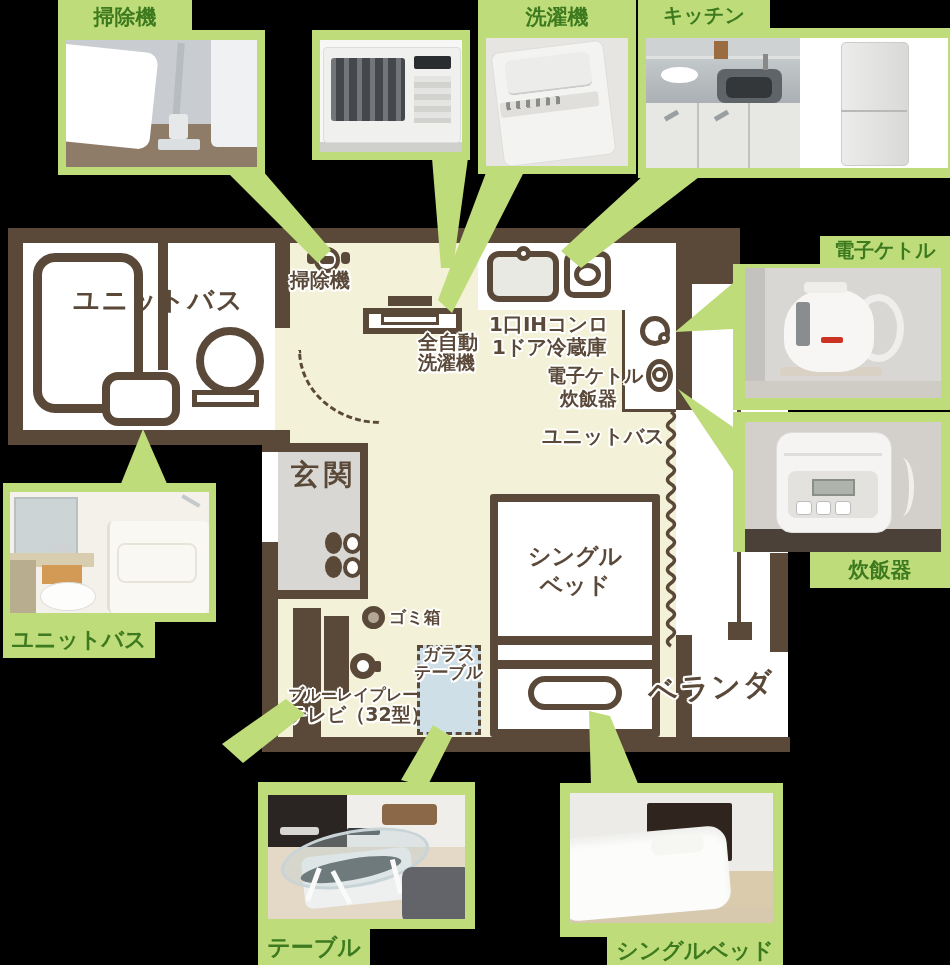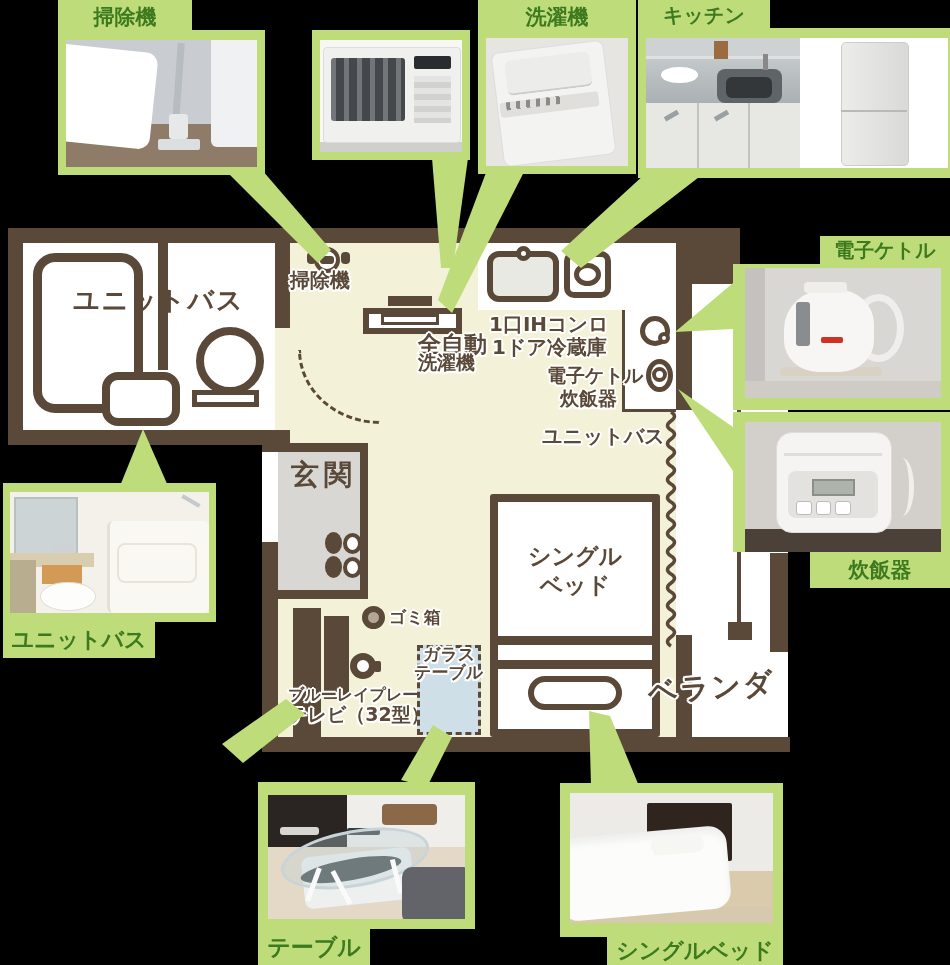--- a/index.html
+++ b/index.html
@@ -67,21 +67,21 @@
 
     <div class="abs" style="left:307px;top:252px;width:9px;height:12px;background:var(--brown);border-radius:4px;"></div>
     <div class="abs" style="left:341px;top:252px;width:9px;height:12px;background:var(--brown);border-radius:4px;"></div>
     <div class="abs" style="left:314px;top:247px;width:26px;height:26px;border:4px solid var(--brown);border-radius:50%;background:var(--white);box-sizing:border-box;"></div>
     <div class="abs" style="left:320px;top:256px;width:14px;height:8px;background:var(--brown);border-radius:3px;"></div>
     <div class="txt outl" style="left:290px;top:270px;font-size:20px;">掃除機</div>
 
     <div class="w" style="left:388px;top:296px;width:44px;height:10px;"></div>
     <div class="abs" style="left:363px;top:308px;width:99px;height:26px;border:6px solid var(--brown);background:var(--white);box-sizing:border-box;"></div>
     <div class="abs" style="left:381px;top:314px;width:58px;height:11px;border:3px solid var(--brown);background:var(--white);box-sizing:border-box;"></div>
-    <div class="txt outl" style="left:418px;top:332px;font-size:23px;">全自動</div>
+    <div class="txt outl" style="left:418px;top:332px;font-size:20px;">全自動</div>
     <div class="txt outl" style="left:418px;top:352px;font-size:19px;">洗濯機</div>
 
     <div class="abs" style="left:487px;top:251px;width:72px;height:51px;border:6px solid var(--brown);border-radius:12px;background:#e9e9e4;box-sizing:border-box;"></div>
     <div class="abs" style="left:516px;top:246px;width:15px;height:15px;border:5px solid var(--brown);border-radius:50%;background:var(--white);box-sizing:border-box;"></div>
     <div class="abs" style="left:564px;top:251px;width:47px;height:47px;border:6px solid var(--brown);border-radius:10px;background:var(--white);box-sizing:border-box;"></div>
     <div class="abs" style="left:574px;top:263px;width:27px;height:23px;border:5px solid var(--brown);border-radius:50%;background:var(--white);box-sizing:border-box;"></div>
     <div class="txt outl" style="left:489px;top:314px;font-size:20px;">1口IHコンロ</div>
     <div class="txt outl" style="left:492px;top:337px;font-size:20px;">1ドア冷蔵庫</div>
 
     <div class="abs" style="left:640px;top:316px;width:30px;height:30px;border:5px solid var(--brown);border-radius:50%;background:var(--white);box-sizing:border-box;"></div>

